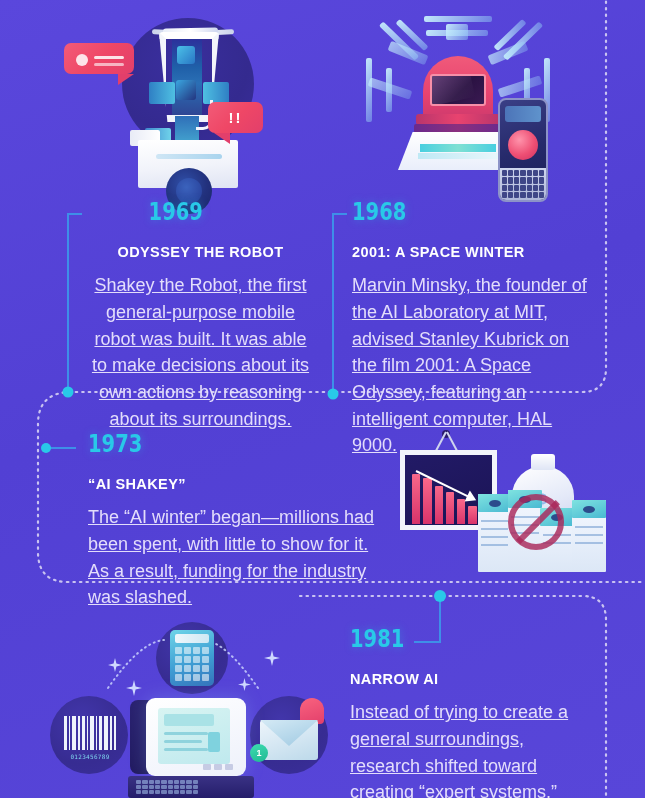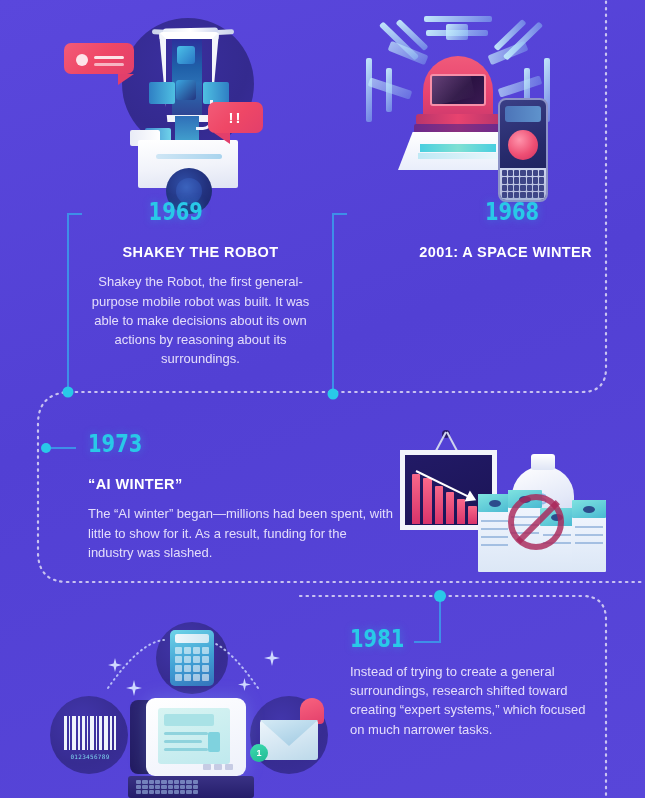--- a/index.html
+++ b/index.html
@@ -48,29 +48,30 @@
     margin-top: 20px;
     font-size: 14.5px;
     font-weight: 700;
     letter-spacing: 0.4px;
     color: #ffffff;
     line-height: 1.2;
   }
 
   .body-text {
     margin-top: 11px;
-    font-size: 13px;
+    font-size: 18px;
     font-weight: 400;
     line-height: 1.48;
     color: #e3ddfb;
+    text-decoration: underline;
   }
 
   
   #entry-1969 { left: 88px;  top: 199px; width: 225px; text-align: center; }
-  #entry-1968 { left: 352px; top: 199px; width: 240px; text-align: right; }
+  #entry-1968 { left: 352px; top: 199px; width: 240px; }
   #entry-1973 { left: 88px;  top: 431px; width: 305px; }
   #entry-1981 { left: 350px; top: 626px; width: 240px; }
 
   
   .illus { position: absolute; }
 
   
   #illus-shakey { left: 60px; top: 2px; width: 235px; height: 196px; }
   .shk-halo {
     position: absolute; left: 62px; top: 16px;
@@ -771,33 +772,35 @@
     </div>
 
     <div class="nar-bell"></div>
     <div class="nar-env"></div>
     <div class="nar-env-flap"></div>
     <div class="nar-badge">1</div>
   </div>
 
   <div class="entry" id="entry-1969">
     <div class="year">1969</div>
-    <div class="headline">SHAKEY THE ROBOT</div>
+    <div class="headline">ODYSSEY THE ROBOT</div>
     <div class="body-text">Shakey the Robot, the first general-purpose mobile robot was built. It was able to make decisions about its own actions by reasoning about its surroundings.</div>
   </div>
 
   <div class="entry" id="entry-1968">
     <div class="year">1968</div>
     <div class="headline">2001: A SPACE WINTER</div>
+    <div class="body-text">Marvin Minsky, the founder of the AI Laboratory at MIT, advised Stanley Kubrick on the film 2001: A Space Odyssey, featuring an intelligent computer, HAL 9000.</div>
   </div>
 
   <div class="entry" id="entry-1973">
     <div class="year">1973</div>
-    <div class="headline">“AI WINTER”</div>
+    <div class="headline">“AI SHAKEY”</div>
     <div class="body-text">The “AI winter” began—millions had been spent, with little to show for it. As a result, funding for the industry was slashed.</div>
   </div>
 
   <div class="entry" id="entry-1981">
     <div class="year">1981</div>
+    <div class="headline">NARROW AI</div>
     <div class="body-text">Instead of trying to create a general surroundings, research shifted toward creating “expert systems,” which focused on much narrower tasks.</div>
   </div>
 
 </div>
 
 </body></html>

